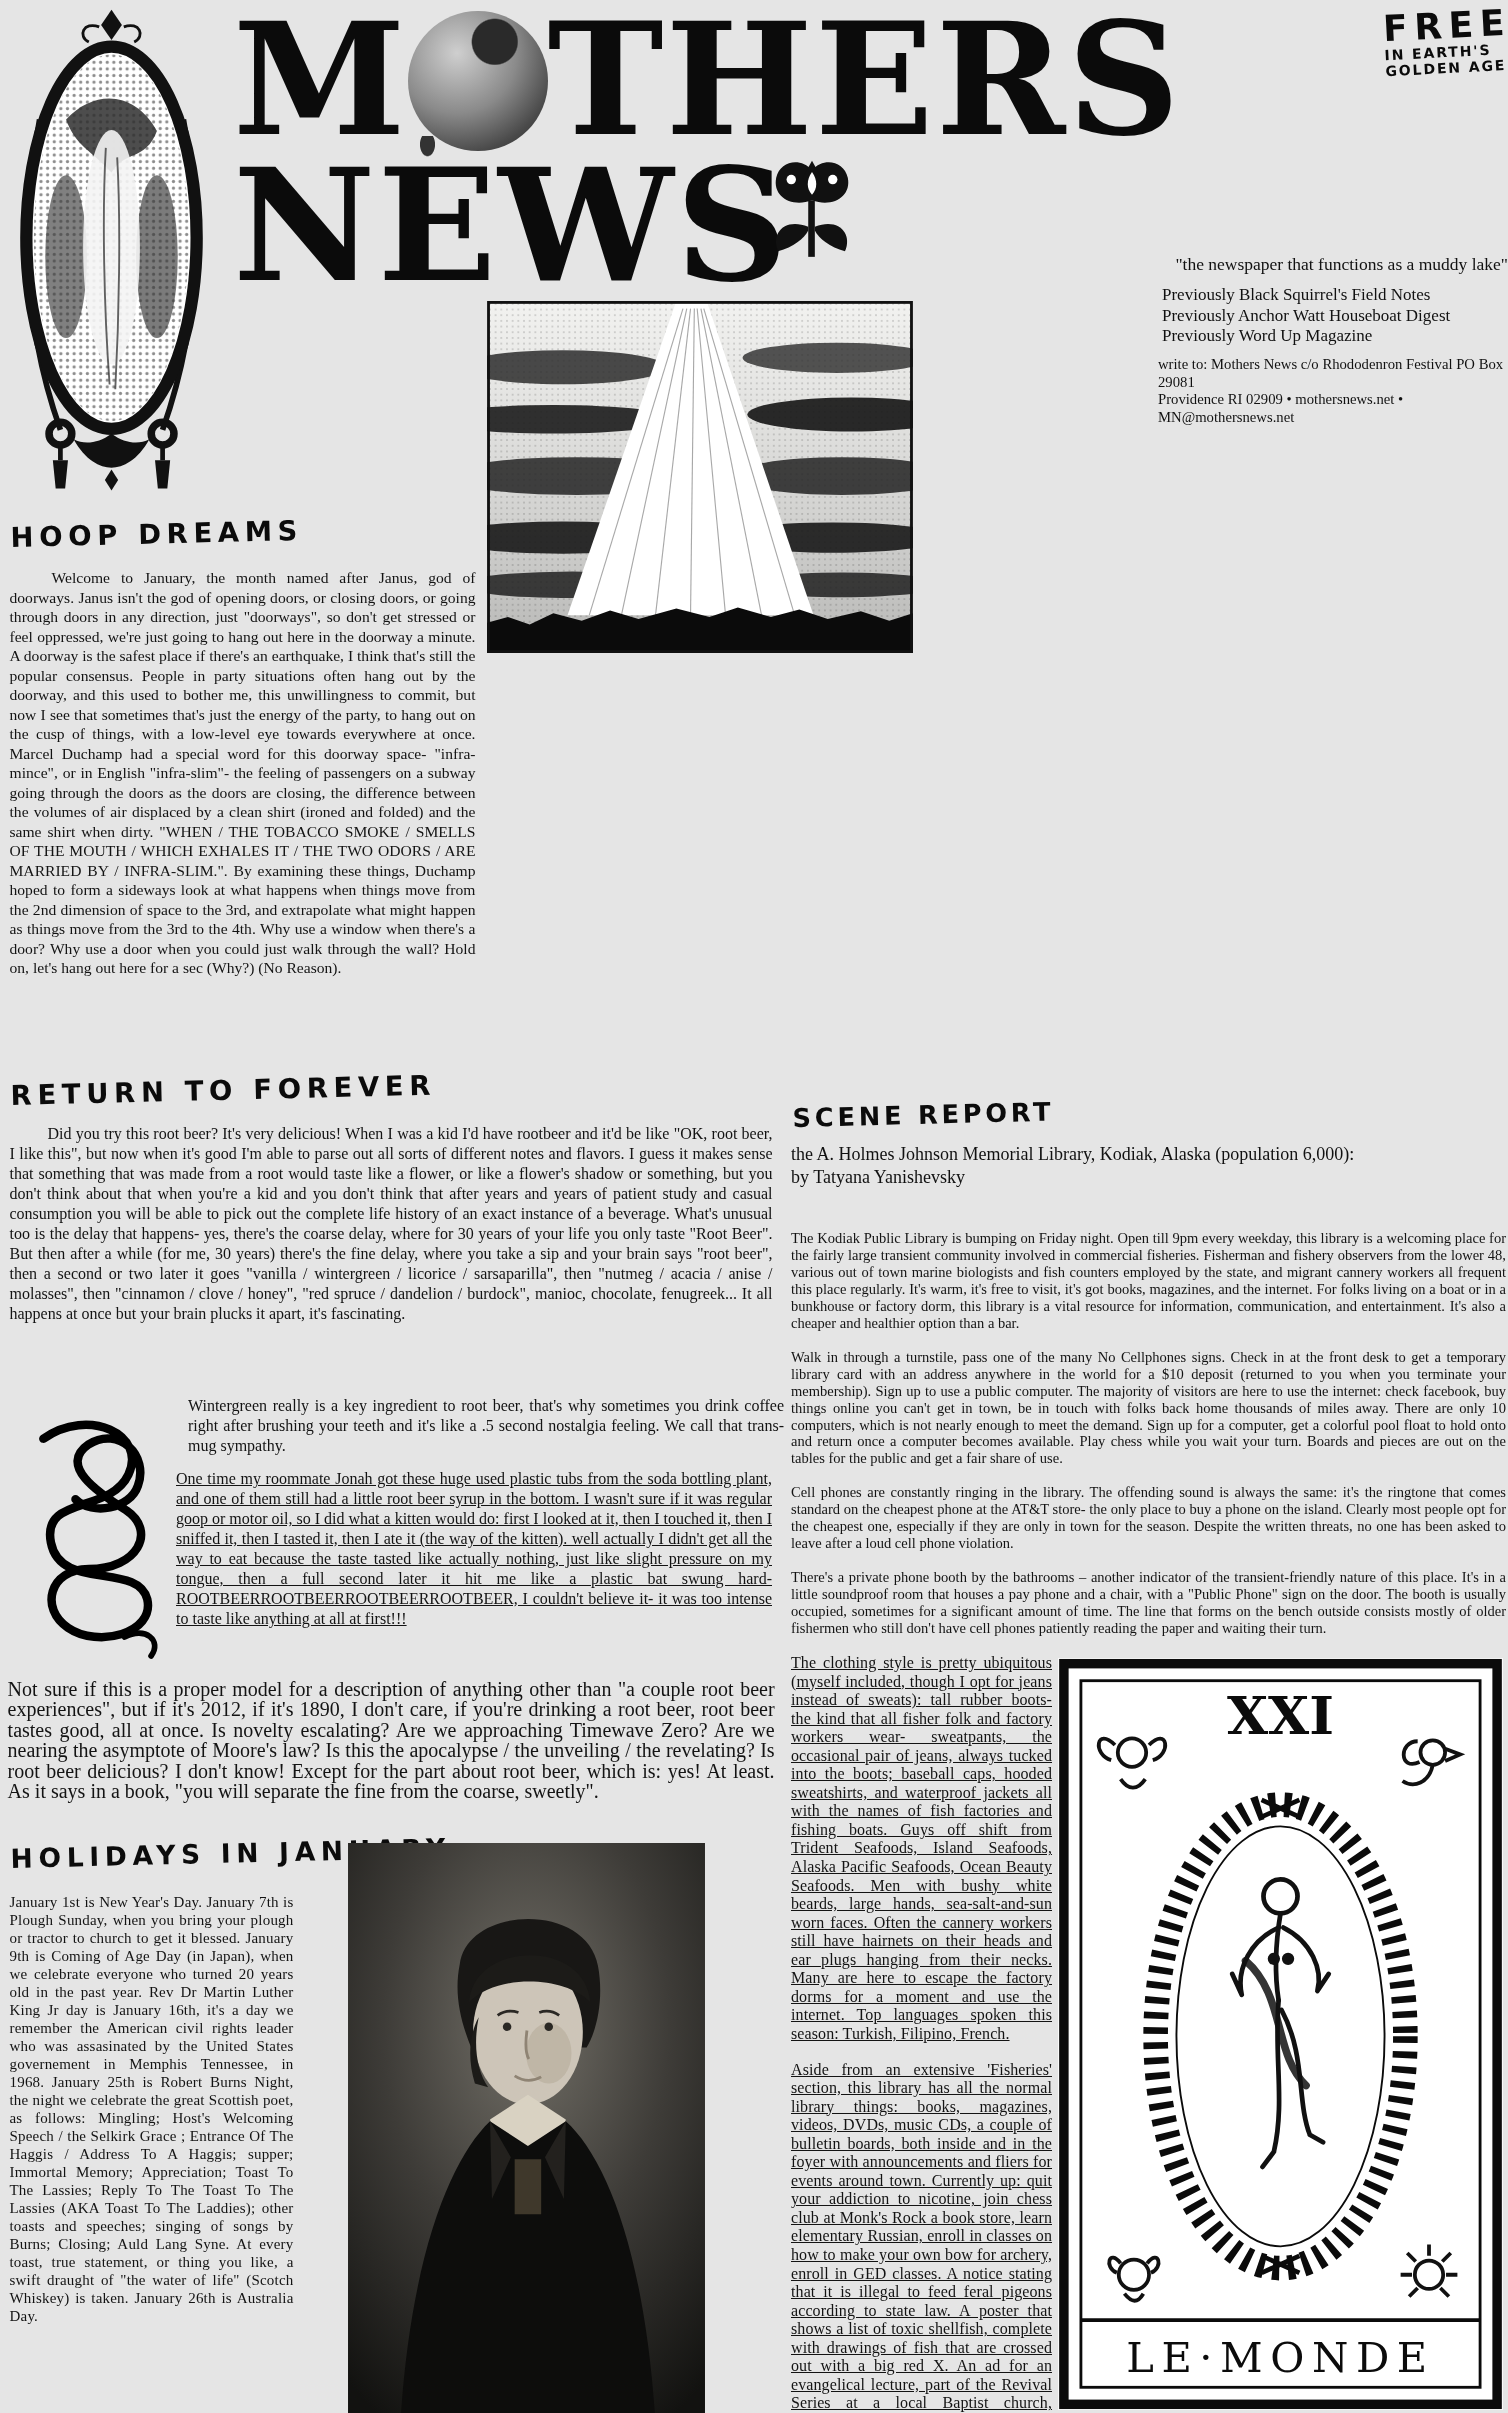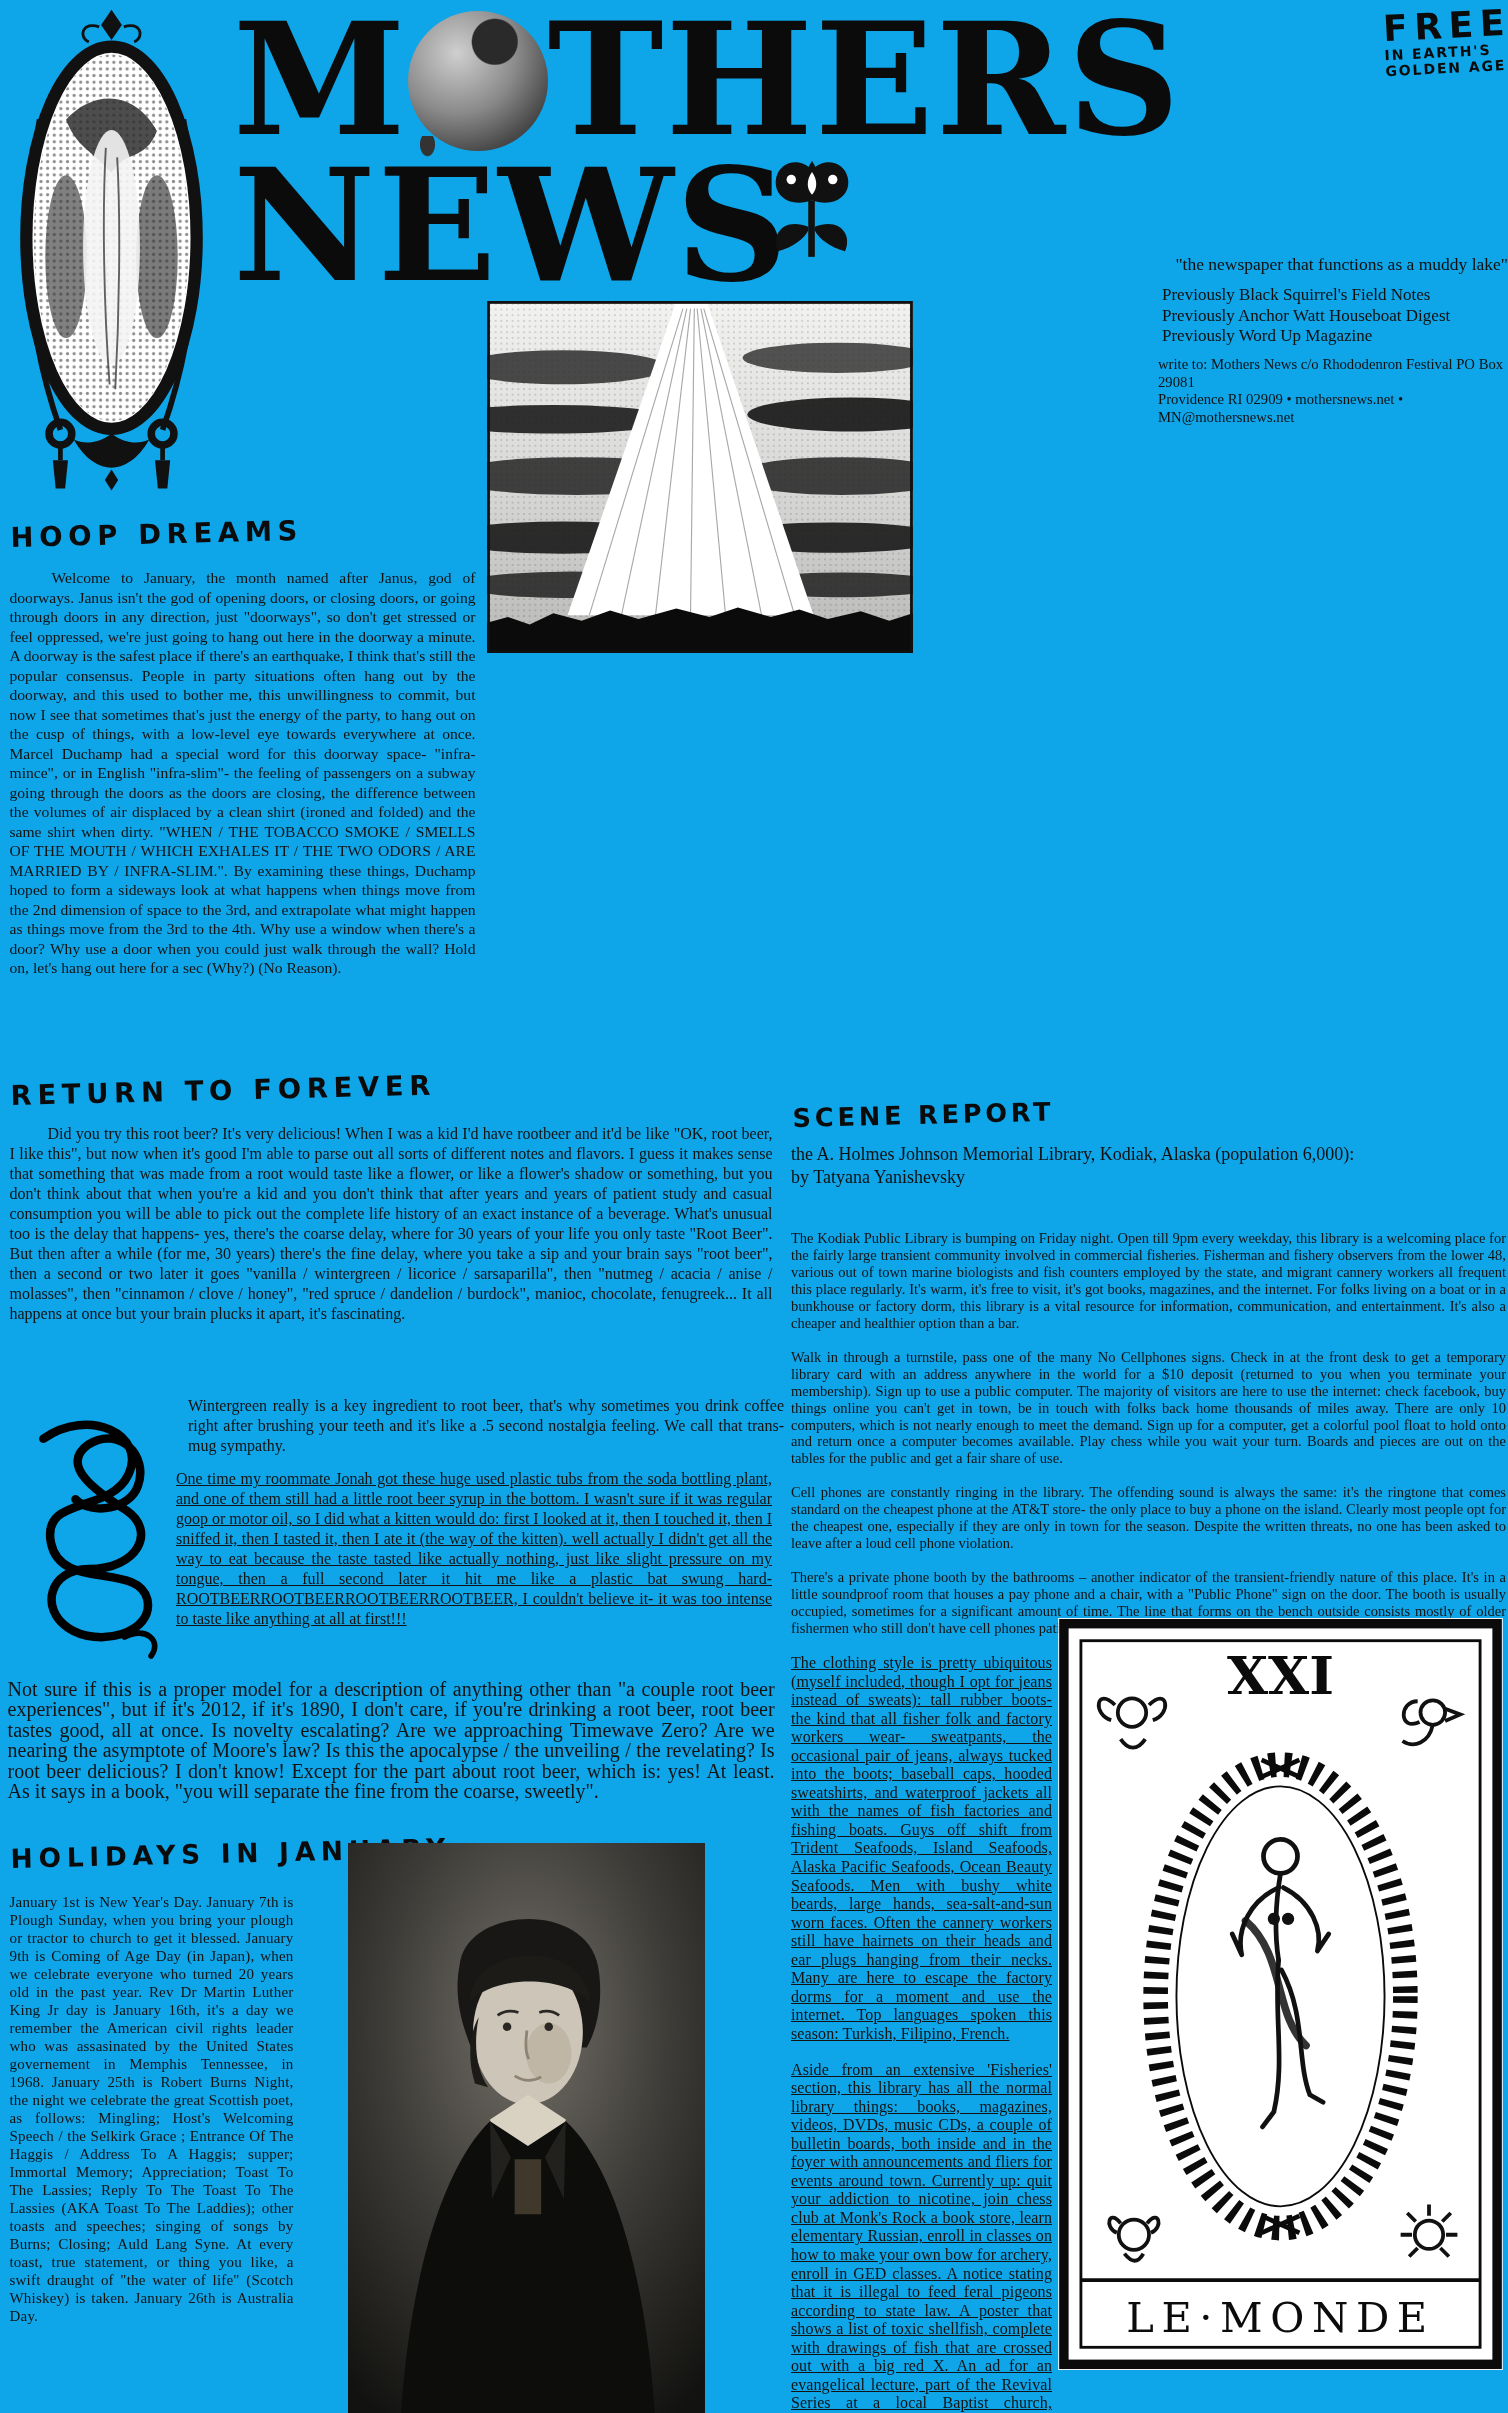--- a/index.html
+++ b/index.html
@@ -1,18 +1,18 @@
 <!DOCTYPE html>
 <html style="font-size:15px"><head>
 <meta charset="utf-8">
 <style>
   html,body { margin:0; padding:0; background:#888; }
   .page {
     position:relative; width:1508px; height:2413px;
-    background:#0ea5e9; overflow:hidden;
+    background:#e5e5e5; overflow:hidden;
     font-family:"Liberation Serif", serif; color:#111;
   }
   .abs { position:absolute; }
 
   
   .title-row {
     font-family:"DejaVu Serif", serif; font-weight:bold;
     font-size:156px; line-height:1; letter-spacing:1.9px; color:#0b0b0b;
     white-space:nowrap;
   }
@@ -210,21 +210,21 @@
     <div class="abs body-text" id="scene-flow">
       <p>The Kodiak Public Library is bumping on Friday night.  Open till 9pm every weekday, this library is a welcoming place for the fairly large transient community involved in commercial fisheries. Fisherman and fishery observers from the lower 48, various out of town marine biologists and fish counters employed by the state, and migrant cannery workers all frequent this place regularly. It's warm, it's free to visit, it's got books, magazines, and the internet. For folks living on a boat or in a bunkhouse or factory dorm, this library is a vital resource for information, communication, and entertainment. It's also a cheaper and healthier option than a bar.</p>
       <p>Walk in through a turnstile, pass one of the many No Cellphones signs. Check in at the front desk to get a temporary library card with an address anywhere in the world for a $10 deposit (returned to you when you terminate your membership). Sign up to use a public computer.  The majority of visitors are here to use the internet: check facebook, buy things online you can't get in town, be in touch with folks back home thousands of miles away. There are only 10 computers, which is not nearly enough to meet the demand. Sign up for a computer, get a colorful pool float to hold onto and return once a computer becomes available. Play chess while you wait your turn. Boards and pieces are out on the tables for the public and get a fair share of use.</p>
       <p>Cell phones are constantly ringing in the library. The offending sound is always the same: it's the ringtone that comes standard on the cheapest phone at the AT&amp;T store- the only place to buy a phone on the island. Clearly most people opt for the cheapest one, especially if they are only in town for the season. Despite the written threats, no one has been asked to leave after a loud cell phone violation.</p>
       <p>There's a private phone booth by the bathrooms – another indicator of the transient-friendly nature of this place. It's in a little soundproof room that houses a pay phone and a chair, with a "Public Phone" sign on the door.  The booth is usually occupied, sometimes for a significant amount of time. The line that forms on the bench outside consists mostly of older fishermen who still don't have cell phones patiently reading the paper and waiting their turn.</p>
       <p class="narrow">The clothing style is pretty ubiquitous (myself included, though I opt for jeans instead of sweats): tall rubber boots- the kind that all fisher folk and factory workers wear- sweatpants, the occasional pair of jeans, always tucked into the boots; baseball caps, hooded sweatshirts, and waterproof jackets all with the names of fish factories and fishing boats. Guys off shift from Trident Seafoods, Island Seafoods, Alaska Pacific Seafoods, Ocean Beauty Seafoods. Men with bushy white beards, large hands, sea-salt-and-sun worn faces. Often the cannery workers still have hairnets on their heads and ear plugs hanging from their necks. Many are here to escape the factory dorms for a moment and use the internet. Top languages spoken this season: Turkish, Filipino, French.</p>
       <p class="narrow">Aside from an extensive 'Fisheries' section, this library has all the normal library things: books, magazines, videos, DVDs, music CDs, a couple of bulletin boards, both inside and in the foyer with announcements and fliers for events around town. Currently up:  quit your addiction to nicotine, join chess club at Monk's Rock a book store, learn elementary Russian, enroll in classes on how to make your own bow for archery, enroll in GED classes.  A notice stating that it is illegal to feed feral pigeons according to state law. A poster that shows a list of toxic shellfish, complete with drawings of fish that are crossed out with a big red X. An ad for an evangelical lecture, part of the Revival Series at a local Baptist church, complete with a photograph of the pastor, his wife, and son, so touched up that they look plastic. Children's film night, children's story time, children's learn-to-play chess, monopoly, scrabble, or connect four.</p>
     </div>
   </section>
 
-  <figure class="abs" style="left:1058px; top:1618px;">
+  <figure class="abs" style="left:1058px; top:1658px;">
     <svg width="445" height="752" viewBox="0 0 470 795">
       <rect x="0" y="0" width="470" height="795" fill="#fff"></rect>
       <rect x="6" y="6" width="458" height="783" fill="none" stroke="#0b0b0b" stroke-width="10"></rect>
       <rect x="24" y="24" width="422" height="747" fill="none" stroke="#0b0b0b" stroke-width="3"></rect>
       <text x="235" y="80" text-anchor="middle" font-family="DejaVu Serif, serif" font-size="56" font-weight="bold" fill="#0b0b0b">XXI</text>
 
       <g stroke="#111" stroke-width="4" fill="none">
         <circle cx="78" cy="100" r="15"></circle>
         <path d="M60,92 C40,72 36,102 56,108 M96,92 C116,72 120,102 100,108"></path>
         <path d="M66,128 C74,140 84,140 92,128"></path>

